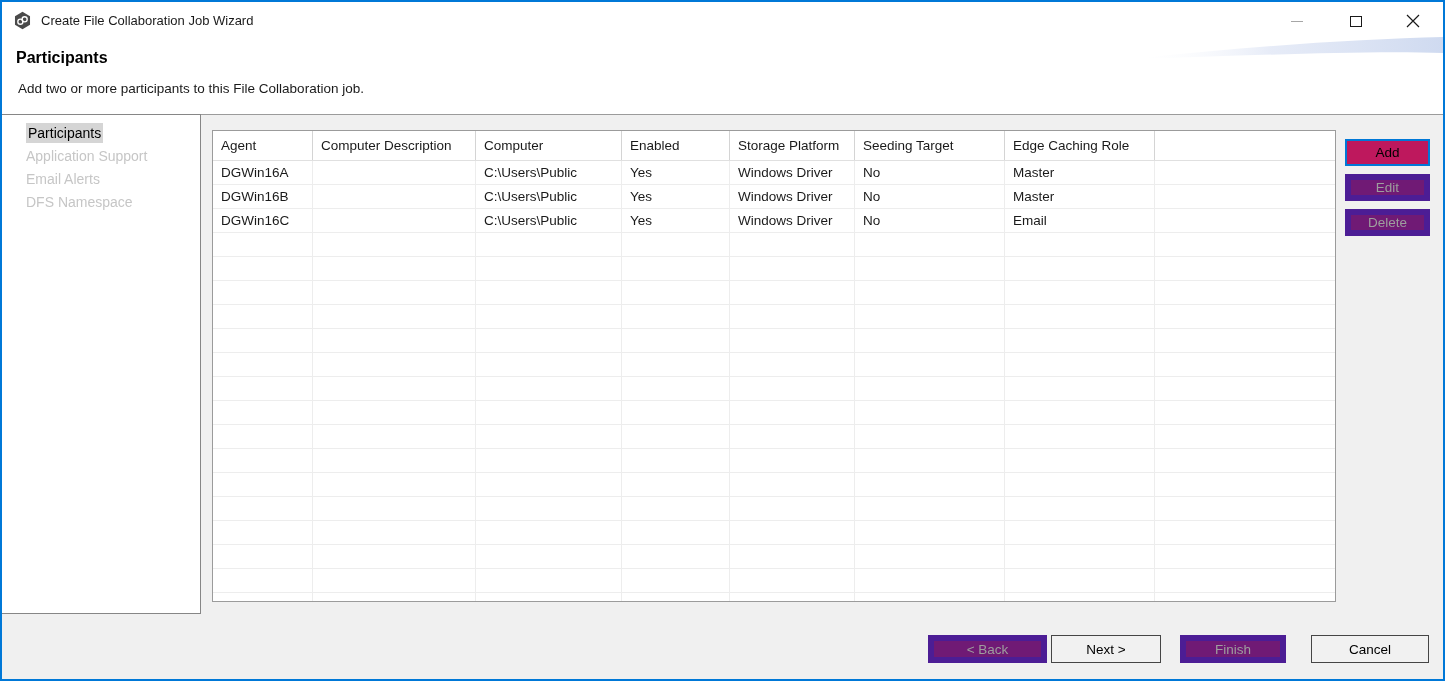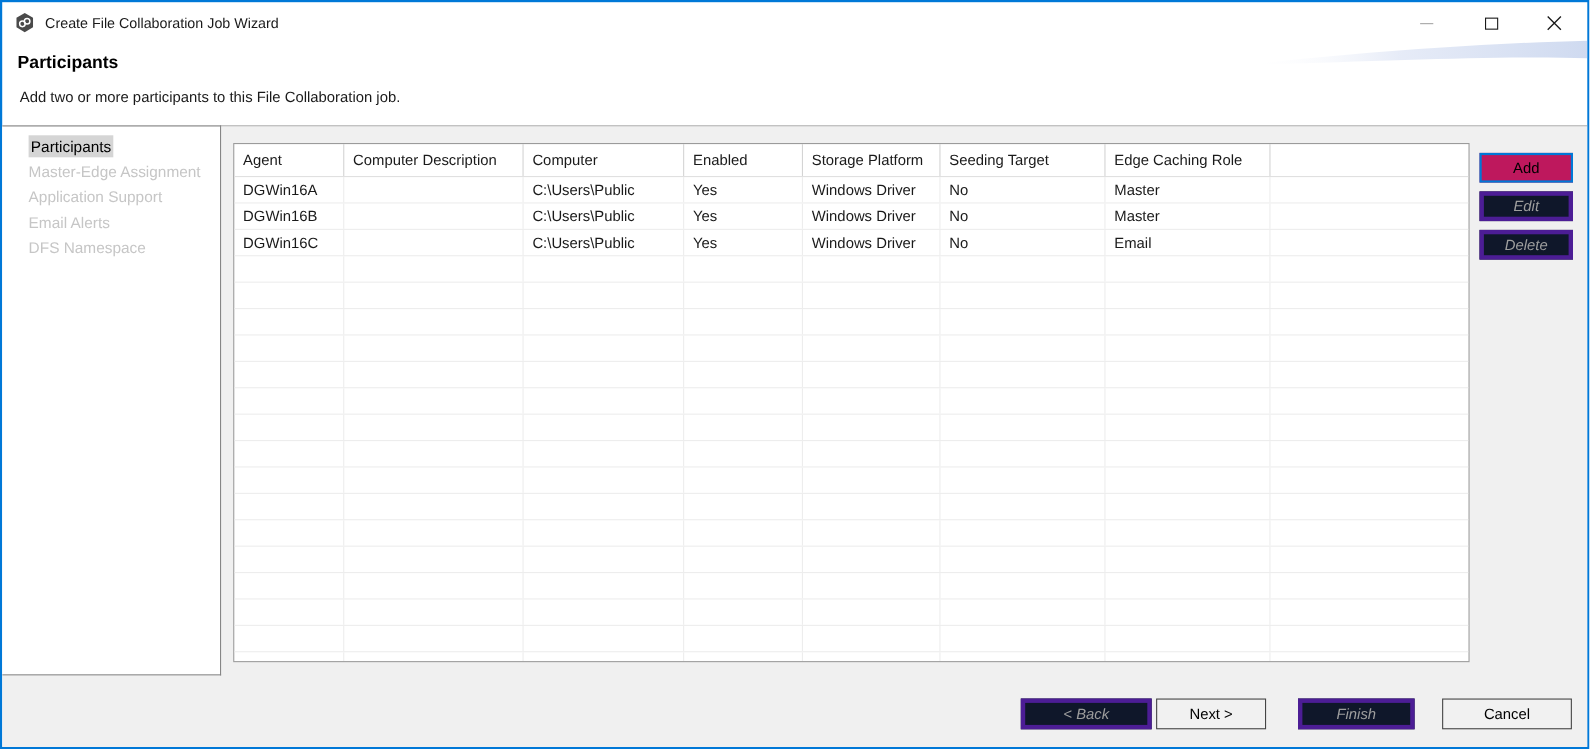--- a/index.html
+++ b/index.html
@@ -60,25 +60,25 @@
   .btn {
     position:absolute; box-sizing:border-box; font-family:"Liberation Sans", sans-serif;
     font-size:13.5px; color:#000; text-align:center; cursor:default;
     display:flex; align-items:center; justify-content:center;
   }
   .side-btn { left:1343px; width:85px; height:27px; }
   .btn-add { top:24px; background:#be185d; border:2px solid #0078d7; }
   .btn-edit { top:59px; }
   .btn-delete { top:94px; }
   .btn.enabled { background:#f1f1f1; border:1px solid #454545; }
-  .btn.disabled { background:#0f172a; border:4px solid #4c1d95; color:#9e9e9e;font-style:italic; }
+  .btn.disabled { background:#701a75; border:6px solid #4c1d95; color:#9e9e9e; }
 
   .footer-btn { top:520px; height:28px; }
   .btn-back   { left:926px;  width:119px; }
-  .btn-next   { left:1049px; width:100px; }
+  .btn-next   { left:1049px; width:110px; }
   .btn-finish { left:1178px; width:106px; }
   .btn-cancel { left:1309px; width:118px; }
 </style>
 </head>
 <body>
 
 <div class="window">
 
   <div class="titlebar">
     <span class="app-icon">
@@ -116,21 +116,20 @@
   </svg>
 
   <div class="page-title">Participants</div>
   <div class="page-desc">Add two or more participants to this File Collaboration job.</div>
   <div class="header-sep"></div>
 
   <div class="content">
 
     <div class="sidebar">
         <div class="nav-item active"><span class="nav-label">Participants</span></div>
-        <div class="nav-item"><span class="nav-label">Master-Edge Assignment</span></div>
         <div class="nav-item"><span class="nav-label">Application Support</span></div>
         <div class="nav-item"><span class="nav-label">Email Alerts</span></div>
         <div class="nav-item"><span class="nav-label">DFS Namespace</span></div>
       </div>
 
     <div class="table-wrap">
       <div class="thead">
           <div class="cell" style="width: 100px;">Agent</div>
           <div class="cell" style="width: 163px;">Computer Description</div>
           <div class="cell" style="width: 146px;">Computer</div>

